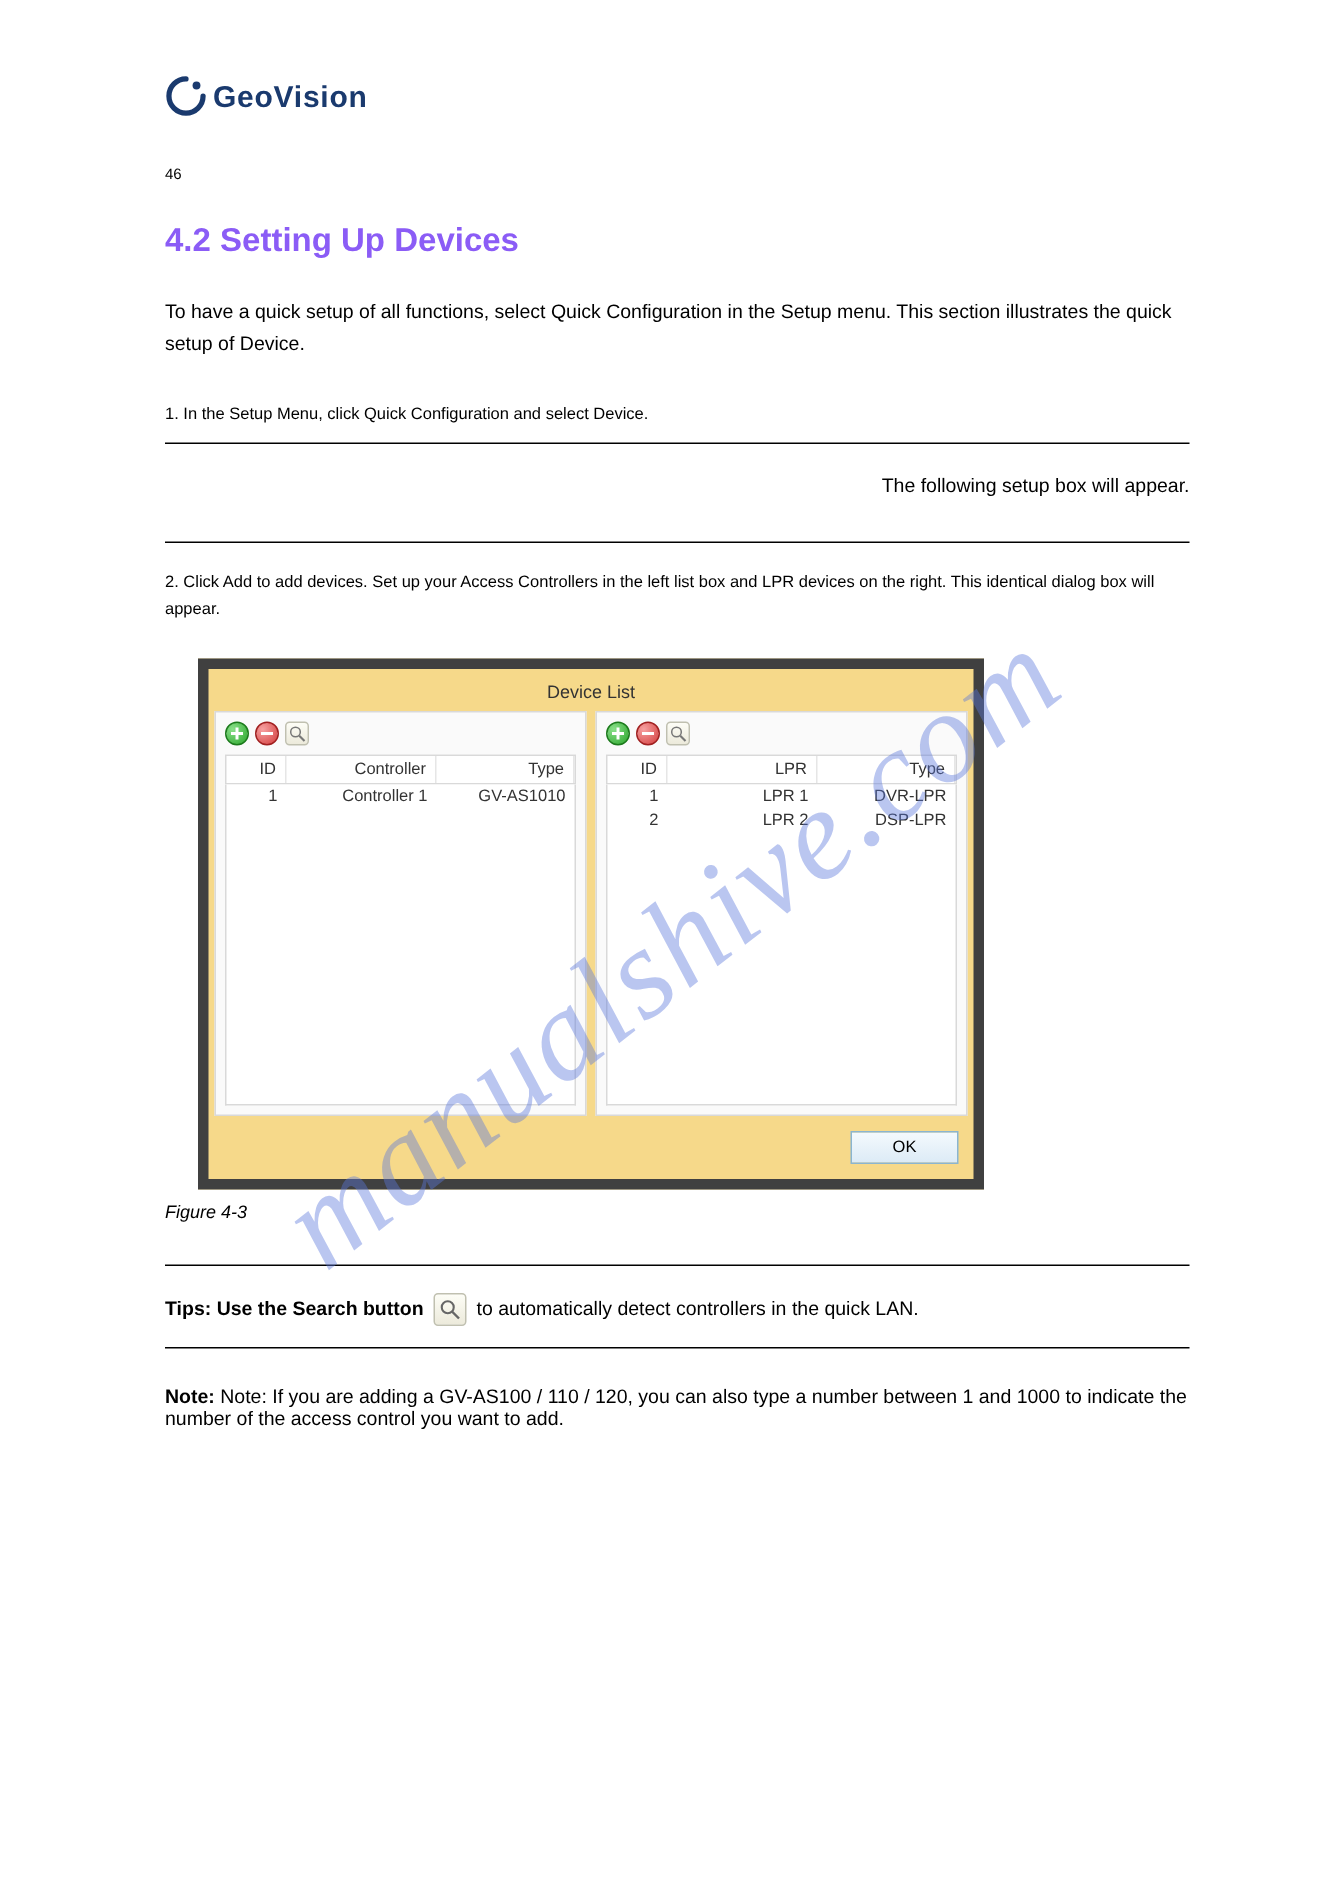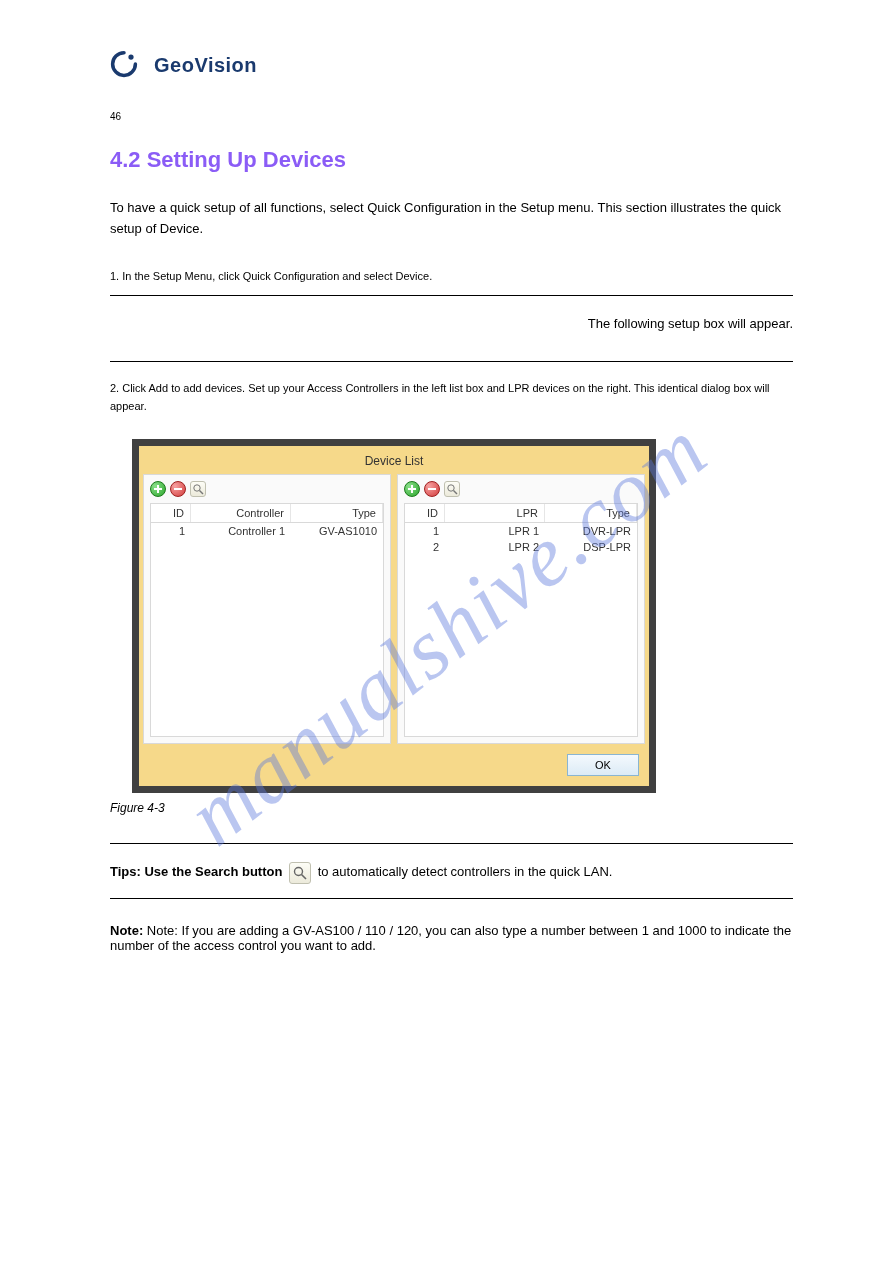--- a/index.html
+++ b/index.html
@@ -6,21 +6,21 @@
   body {
     background: #fff;
     font-family: Arial, sans-serif;
     font-size: 13px;
     color: #000;
     width: 893px;
     height: 1263px;
     position: relative;
     padding: 50px 100px 0 110px;
   }
-  .logo { display: flex; align-items: center; gap: 16px; margin-bottom: 30px; }
+  .logo { display: flex; align-items: center; gap: 4px; margin-bottom: 30px; }
   .logo-swirl { width: 28px; height: 28px; }
   .logo-text { font-size: 20px; font-weight: bold; color: #1a3a6e; letter-spacing: 0.5px; }
   .page-num { font-size: 10px; margin-bottom: 25px; margin-top: 25px; }
   .heading { font-size: 22px; font-weight: bold; color: #8b5cf6; margin-bottom: 25px; }
   .intro { font-size: 13px; line-height: 1.6; margin-bottom: 28px; }
   .para { font-size: 13px; line-height: 1.6; margin-bottom: 10px; }
   .numline { font-size: 11px; line-height: 1.6; margin-bottom:10px; }
   .rule { border: 0; border-top: 1px solid #000; margin: 4px 0 18px 0; }
   .figure { margin: 24px 0 8px 22px; }
   .fig-caption { text-align: left; font-style: italic; font-size: 12px; margin-top: 4px; margin-bottom: 28px; }

